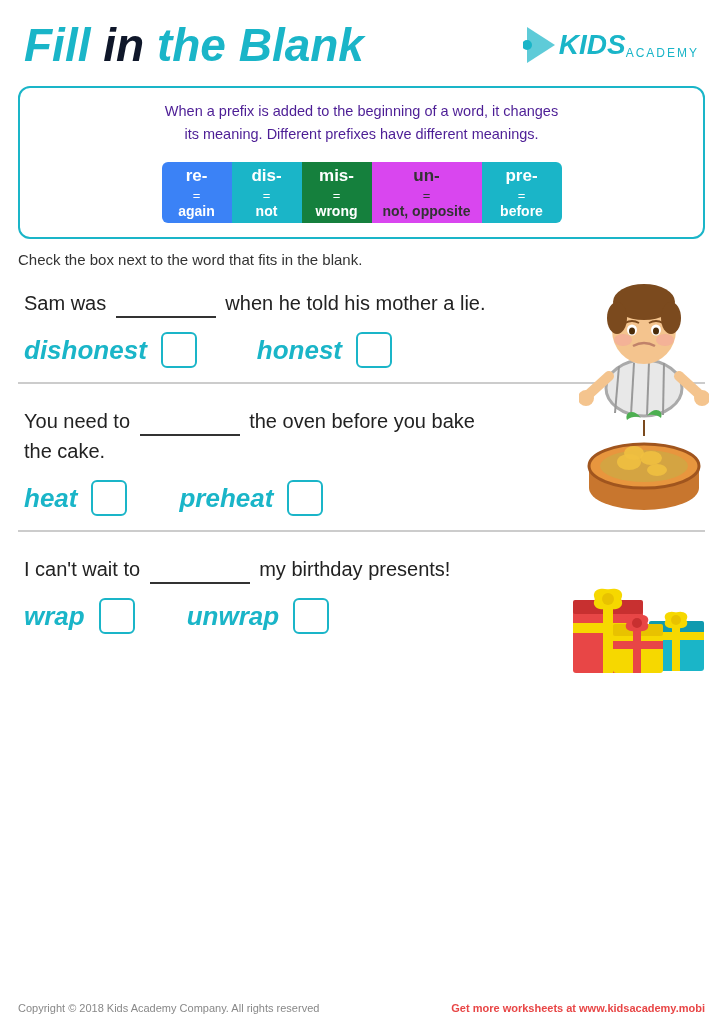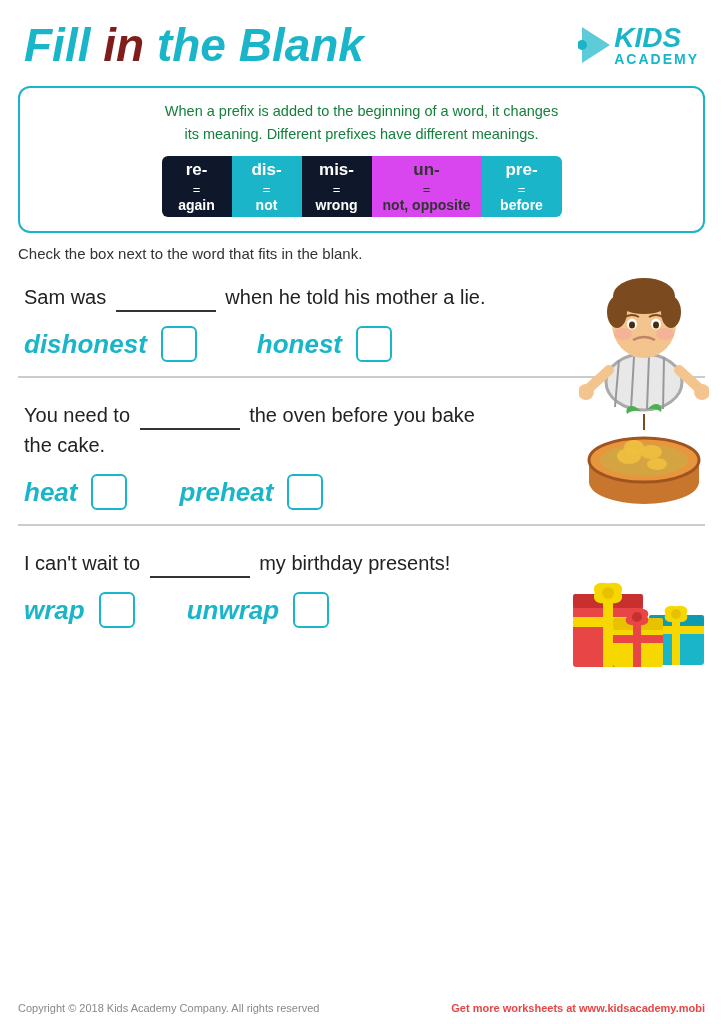--- a/index.html
+++ b/index.html
@@ -20,78 +20,78 @@
       padding: 18px 24px 8px 24px;
     }
     .title {
       font-size: 46px;
       font-weight: 900;
       font-style: italic;
       color: #1ab5c8;
       font-family: Arial Black, Arial, sans-serif;
     }
     .title span.in-word {
-      color: #7f1d1d;
+      color: #0f172a;
     }
     .logo {
       display: flex;
       align-items: center;
       gap: 4px;
     }
     .logo-kids {
       display: flex;
-      flex-direction: column;
-      align-items: flex-start;
+      flex-direction: row;
+      align-items: flex-end;
       line-height: 1;
     }
     .logo-kids .kids-text {
       font-size: 28px;
       font-weight: 900;
       color: #1ab5c8;
       font-style: italic;
     }
     .logo-kids .academy-text {
-      font-size: 14px;
+      font-size: 12px;
       color: #1ab5c8;
       letter-spacing: 2px;
-      font-weight: bold;
+      font-weight: normal;
     }
 
     
     .intro-box {
       margin: 6px 18px 10px 18px;
       border: 2px solid #1ab5c8;
       border-radius: 12px;
       padding: 12px 16px 10px 16px;
     }
     .intro-text {
       font-size: 14.5px;
-      color: #15803d;
+      color: #4c1d95;
       text-align: center;
       line-height: 1.6;
-      margin-bottom: 10px;
+      margin-bottom: 16px;
     }
 
     
     .prefix-table {
       display: flex;
       justify-content: center;
       gap: 0;
       margin-bottom: 4px;
     }
     .prefix-cell {
       display: flex;
       flex-direction: column;
       align-items: center;
       min-width: 90px;
       padding: 0 6px;
     }
-    .prefix-cell.re { background: #0f172a; border-radius: 6px 0 0 6px; min-width: 70px; }
+    .prefix-cell.re { background: #3b82f6; border-radius: 6px 0 0 6px; min-width: 70px; }
     .prefix-cell.dis { background: #1ab5c8; min-width: 70px; }
-    .prefix-cell.mis { background: #0f172a; min-width: 70px; }
+    .prefix-cell.mis { background: #15803d; min-width: 70px; }
     .prefix-cell.un { background: #d946ef; min-width: 110px; }
     .prefix-cell.pre { background: #1ab5c8; border-radius: 0 6px 6px 0; min-width: 80px; }
 
     .prefix-label {
       font-size: 17px;
       font-weight: 900;
       color: #fff;
       padding: 4px 0 2px 0;
     }
     .prefix-cell.un .prefix-label { color: #333; }

